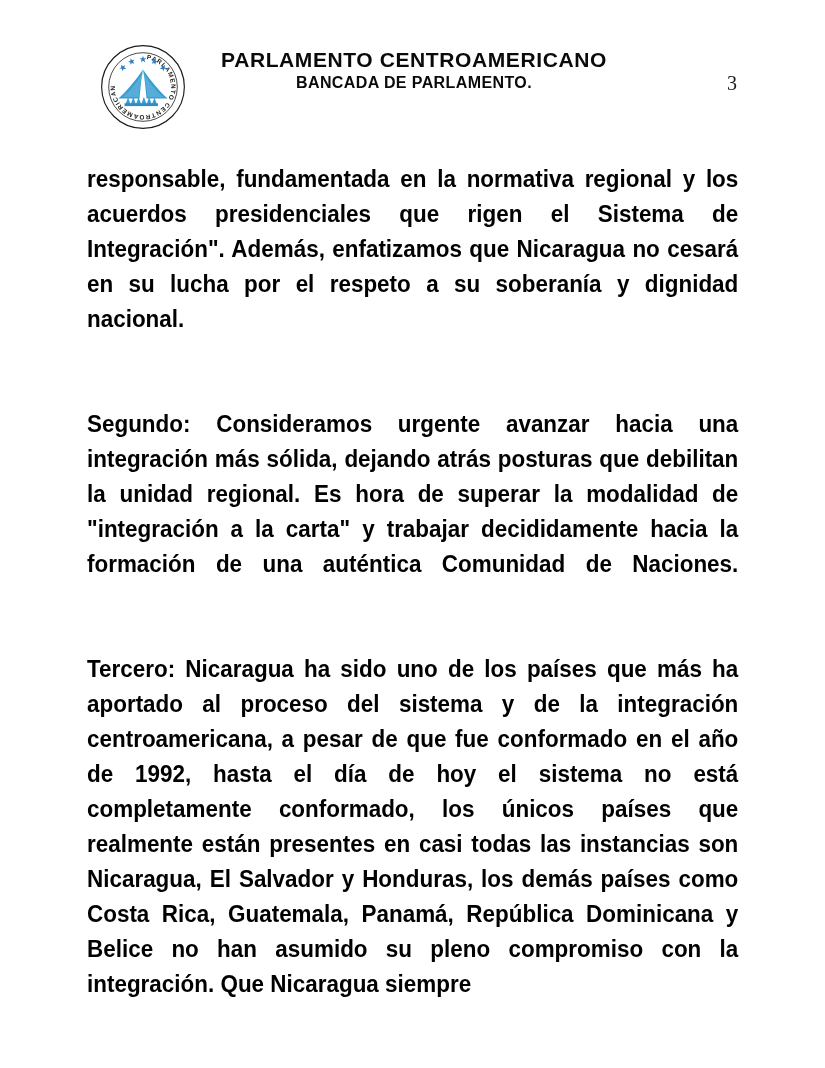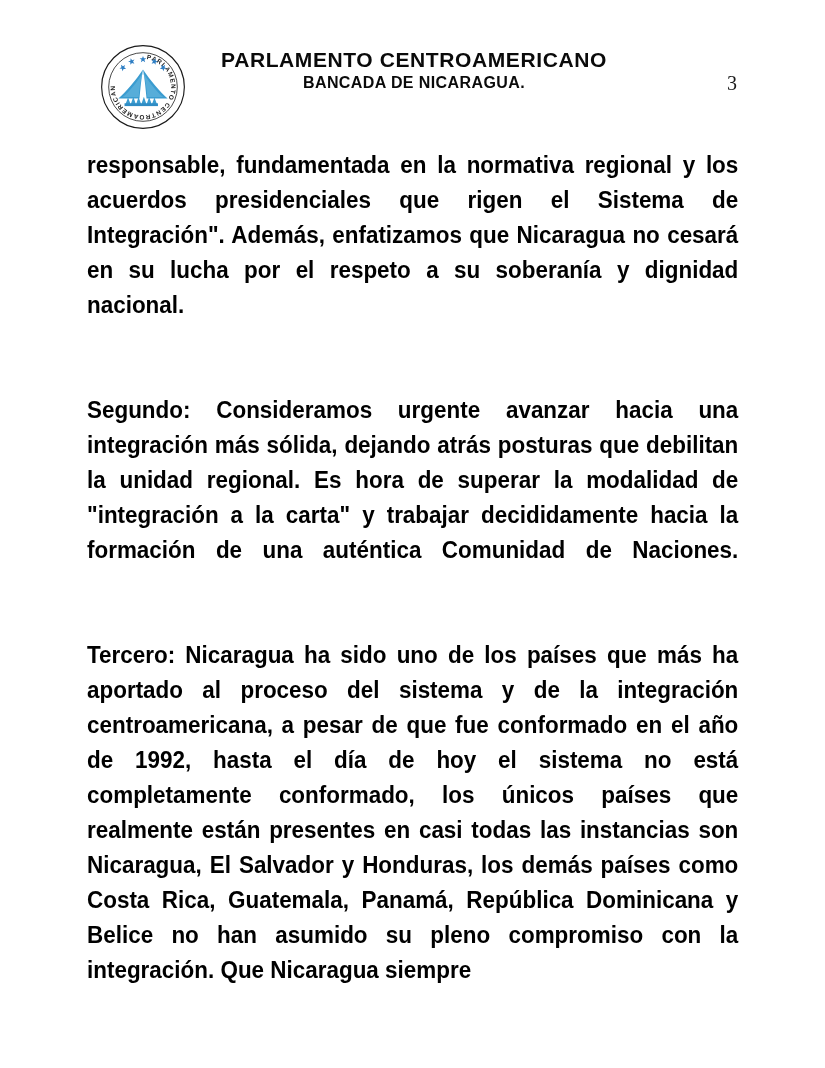--- a/index.html
+++ b/index.html
@@ -69,21 +69,21 @@
     text-align: center;
     font-family: "Liberation Serif", serif;
     font-size: 20px;
     color: #1a1a1a;
   }
 
   
   .doc-body {
     position: absolute;
     left: 87px;
-    top: 148px;
+    top: 162px;
     width: 652px;
   }
   .doc-paragraph {
     font-family: "Liberation Sans", sans-serif;
     font-weight: bold;
     font-size: 23.5px;
     line-height: 35px;
     text-align: justify;
     text-justify: inter-word;
     color: #000000;
@@ -143,21 +143,21 @@
       <path d="M 50,33 C 44,44 34,56 27,61.5 L 45,61.5 C 46,51 47,42 50,33 Z" fill="#6fbbe0" opacity="0.55"></path>
       <path d="M 50,33 C 56,44 66,56 73,61.5 L 55,61.5 C 54,51 53,42 50,33 Z" fill="#6fbbe0" opacity="0.55"></path>
 
       <path d="M 30,70 L 33,62 L 36,70 L 39,61 L 42,70 L 45,61.5 L 48,70 L 51,61 L 54,70 L 57,61.5 L 60,70 L 63,62 L 66,70 Z" fill="#3b9cd0"></path>
       <rect x="29" y="68.5" width="38" height="3.2" fill="#2f8cc4"></rect>
     </svg>
   </div>
 
   <div class="header-titles">
     <div class="org-title">PARLAMENTO CENTROAMERICANO</div>
-    <div class="org-subtitle">BANCADA DE NICARAGUA.</div>
+    <div class="org-subtitle">BANCADA DE PARLAMENTO.</div>
   </div>
 
   <div class="page-number">3</div>
 </div>
 
 <div class="doc-body">
   <p class="doc-paragraph">responsable, fundamentada en la normativa regional y los acuerdos presidenciales que rigen el Sistema de Integración". Además, enfatizamos que Nicaragua no cesará en su lucha por el respeto a su soberanía y dignidad nacional.</p>
   <p class="doc-paragraph">Segundo: Consideramos urgente avanzar hacia una integración más sólida, dejando atrás posturas que debilitan la unidad regional. Es hora de superar la modalidad de "integración a la carta" y trabajar decididamente hacia la formación de una auténtica Comunidad de Naciones.</p>
   <p class="doc-paragraph no-last-justify">Tercero: Nicaragua ha sido uno de los países que más ha aportado al proceso del sistema y de la integración centroamericana, a pesar de que fue conformado en el año de 1992, hasta el día de hoy el sistema no está completamente conformado, los únicos países que realmente están presentes en casi todas las instancias son Nicaragua, El Salvador y Honduras, los demás países como Costa Rica, Guatemala, Panamá, República Dominicana y Belice no han asumido su pleno compromiso con la integración. Que Nicaragua siempre</p>
 </div>

